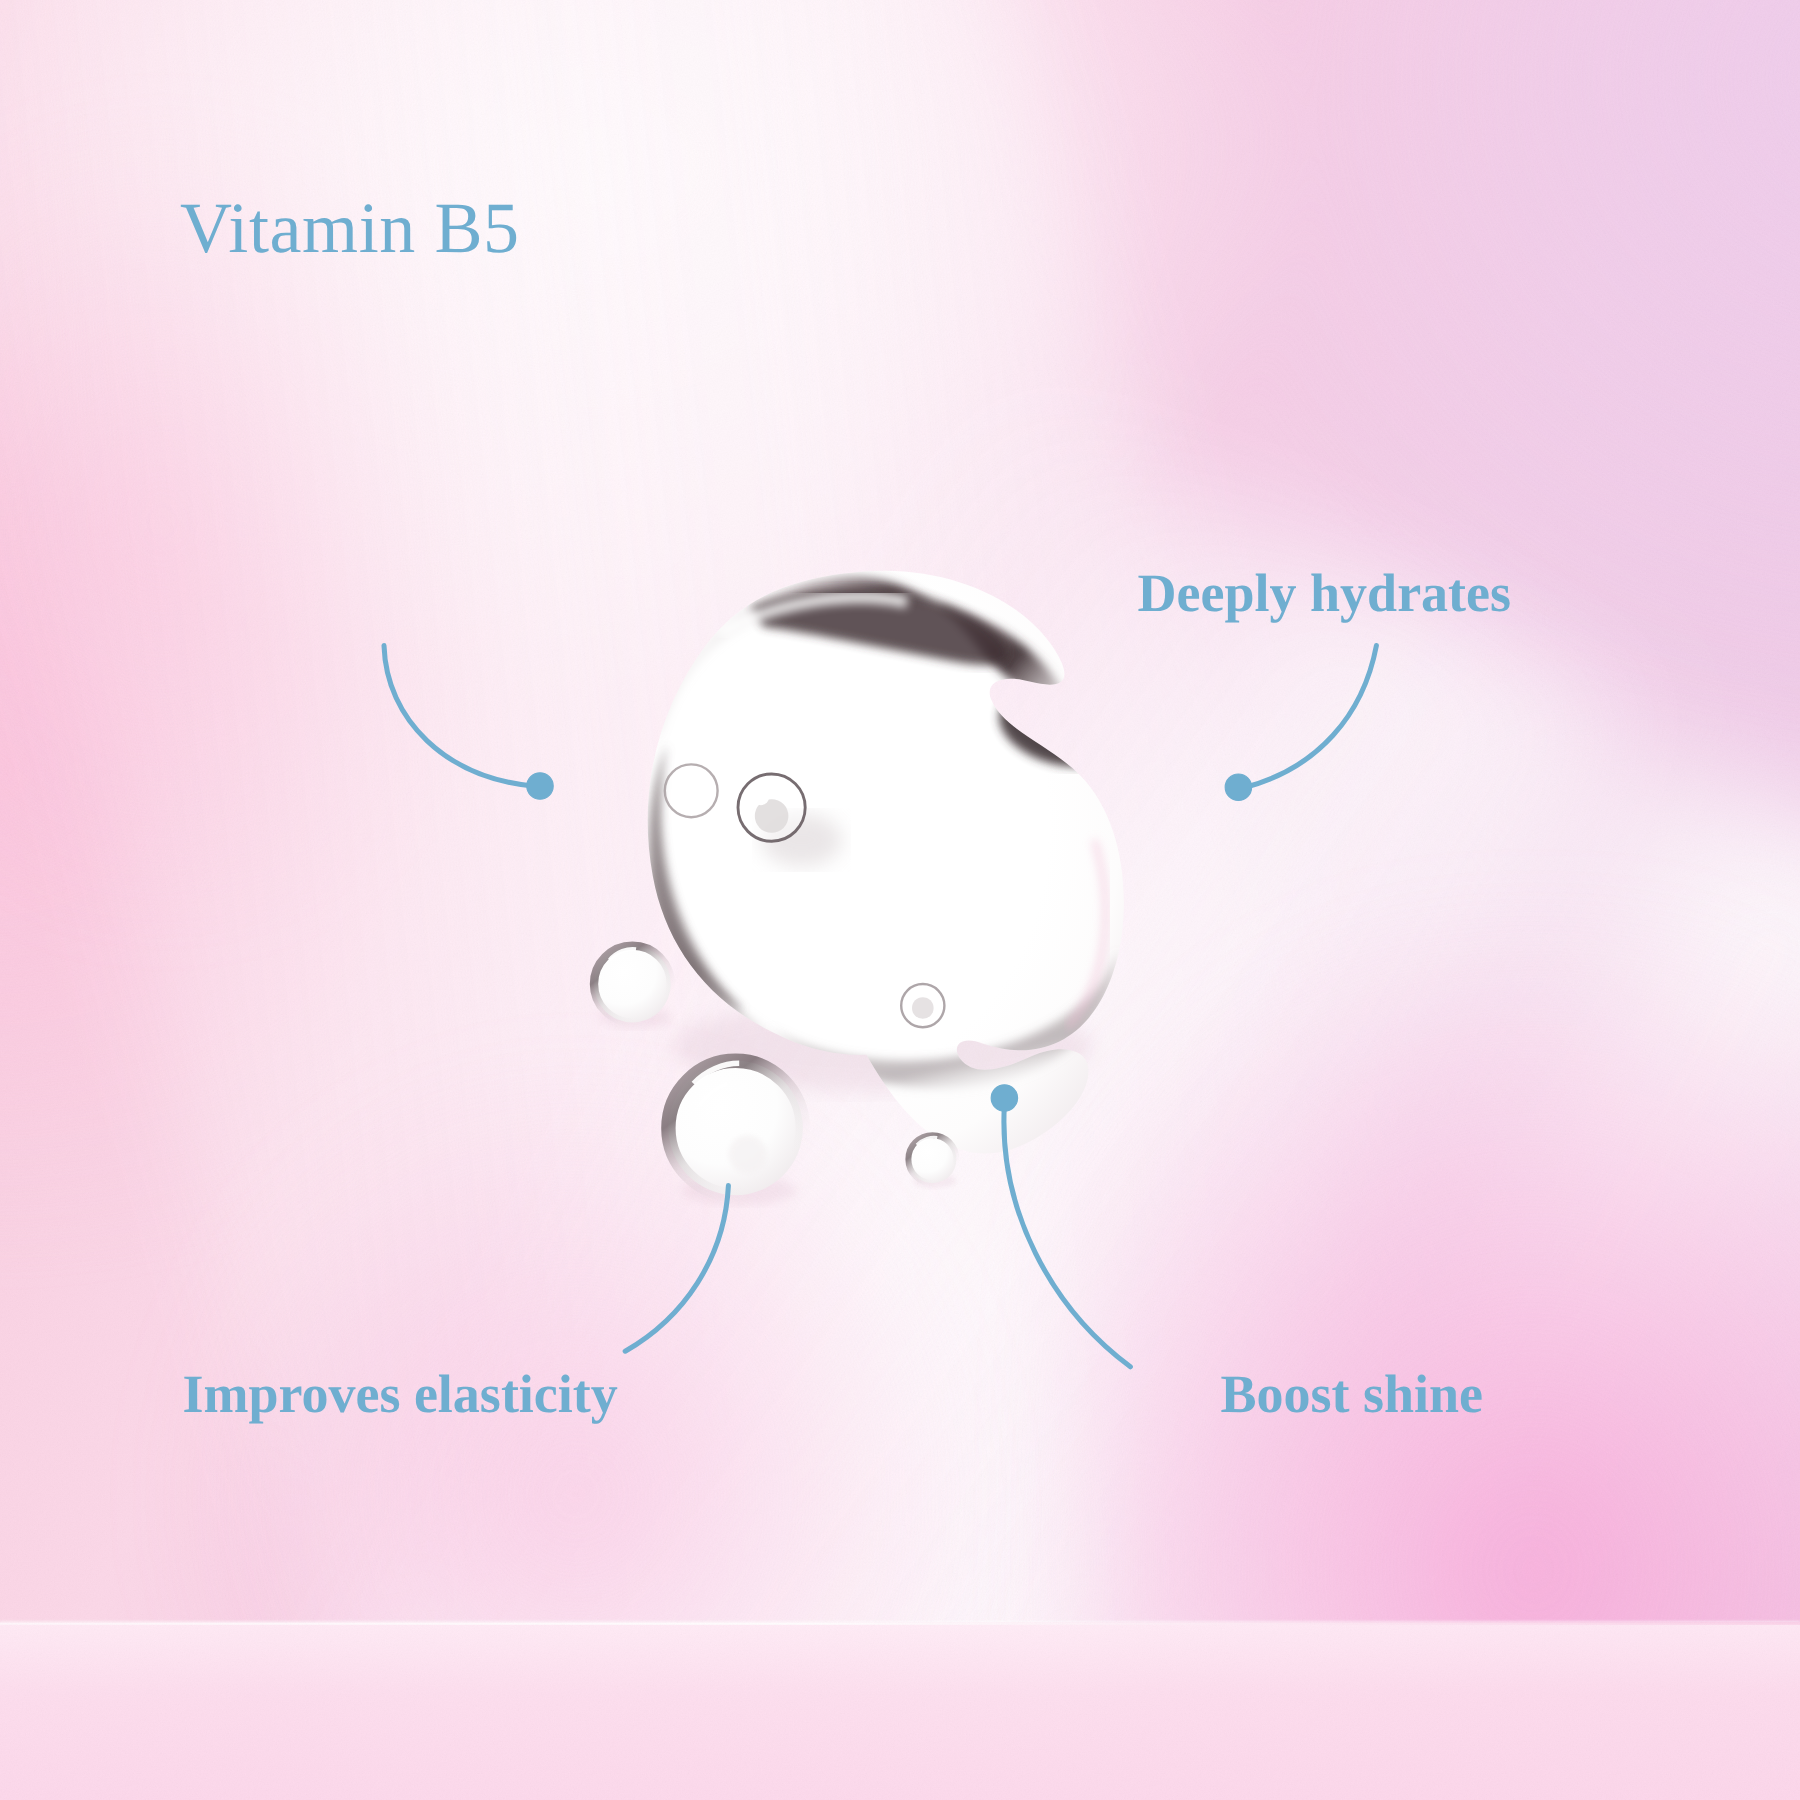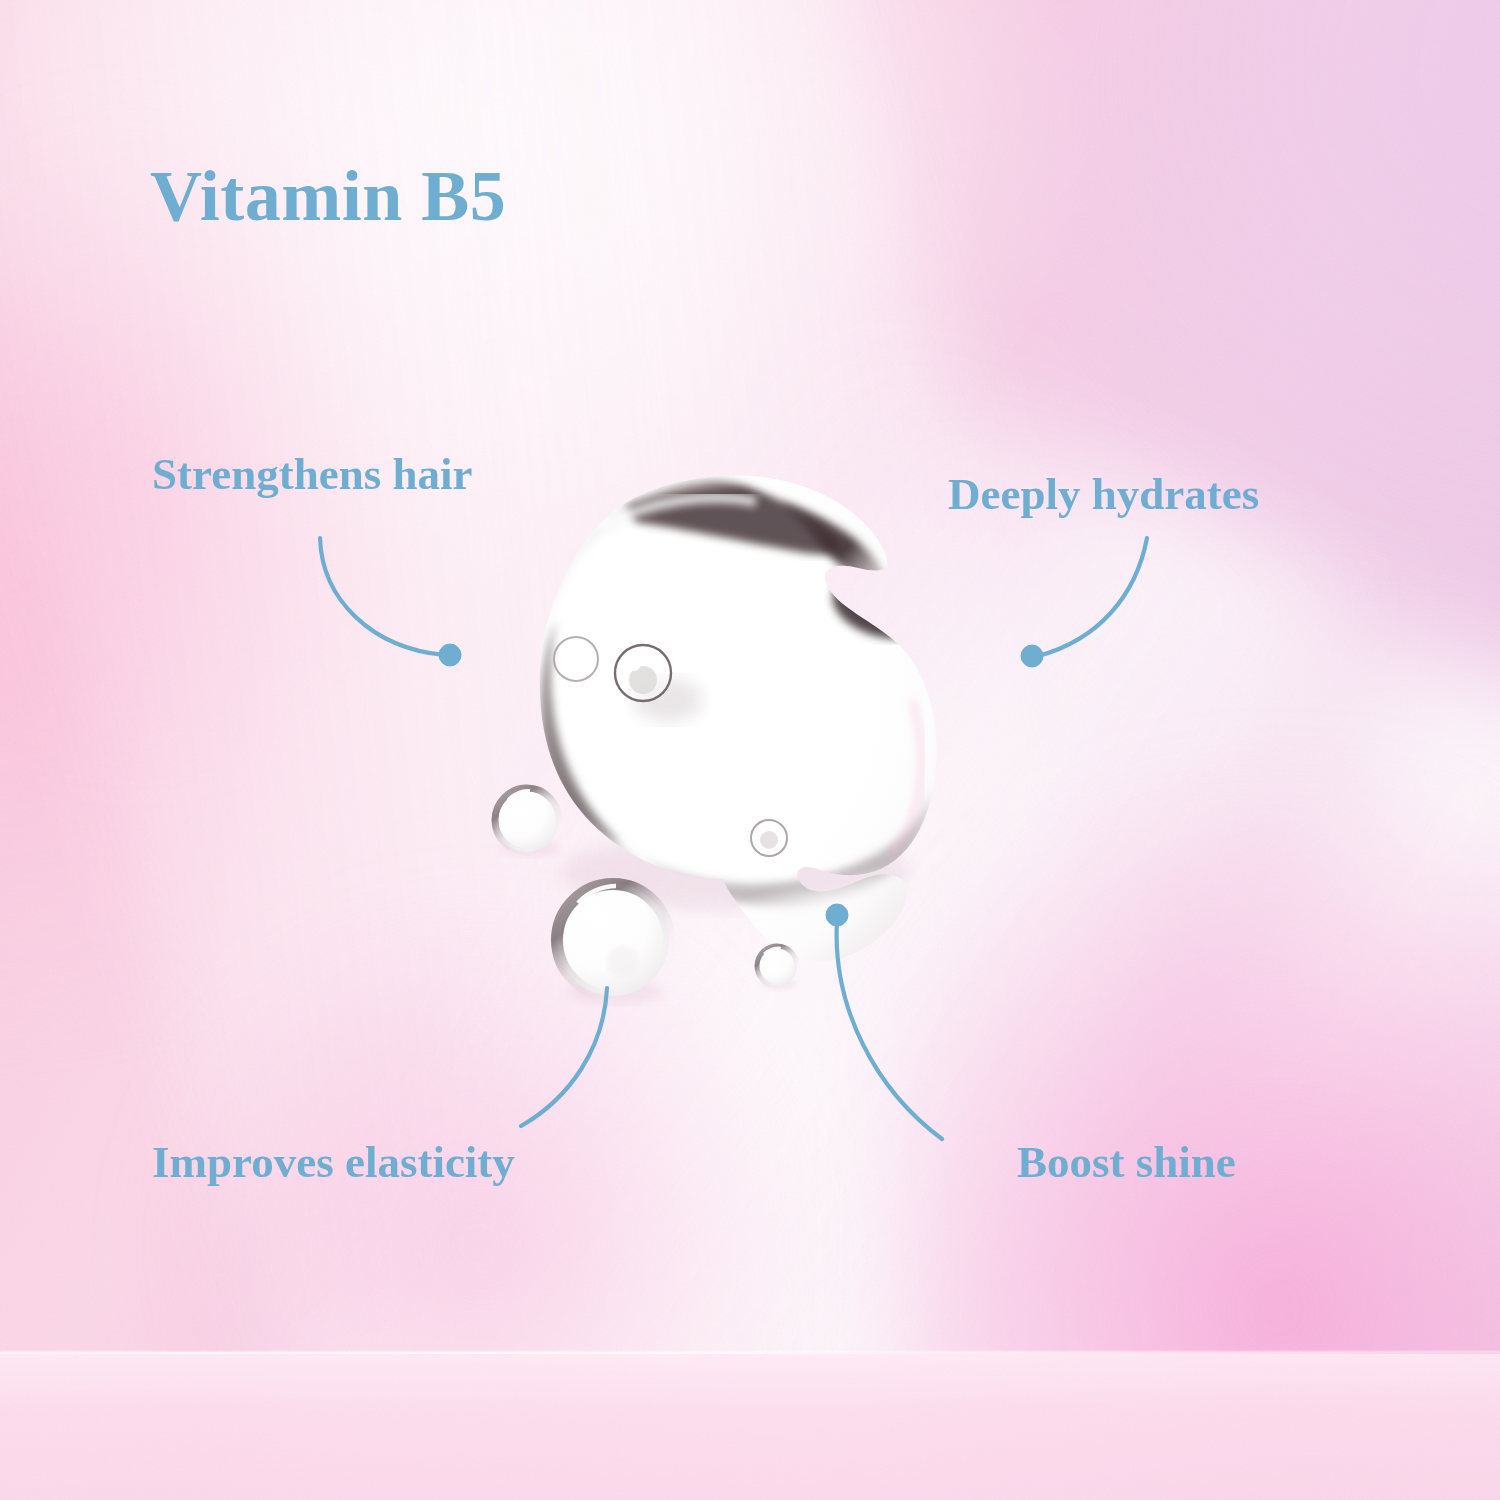--- a/index.html
+++ b/index.html
@@ -123,22 +123,22 @@
     opacity: .30;
     mix-blend-mode: multiply;
     pointer-events: none;
   }
 
   
   .headline {
     position: absolute;
     left: 150px;
     top: 160px;
-    font-size: 72px;
-    font-weight: 700;
+    font-size: 60px;
+    font-weight: 400;
     letter-spacing: .5px;
     line-height: 1;
     white-space: nowrap;
   }
   .feature {
     position: absolute;
     font-size: 45px;
     font-weight: 700;
     line-height: 1;
     white-space: nowrap;
@@ -369,18 +369,17 @@
     </g>
     <g fill="#6FAED0">
       <circle cx="450" cy="655" r="11" fill="#6FAED0"></circle>
       <circle cx="1032" cy="656" r="11" fill="#6FAED0"></circle>
       <circle cx="837" cy="915" r="11" fill="#6FAED0"></circle>
     </g>
   </svg>
 
   <div class="headline" style="color: rgb(111, 174, 208);">Vitamin B5</div>
 
-  <div class="feature f-topleft" style="color: rgb(111, 174, 208);">Strengthens hair</div>
   <div class="feature f-topright" style="color: rgb(111, 174, 208);">Deeply hydrates</div>
   <div class="feature f-botleft" style="color: rgb(111, 174, 208);">Improves elasticity</div>
   <div class="feature f-botright" style="color: rgb(111, 174, 208);">Boost shine</div>
 
 </div>
 
 </body></html>

